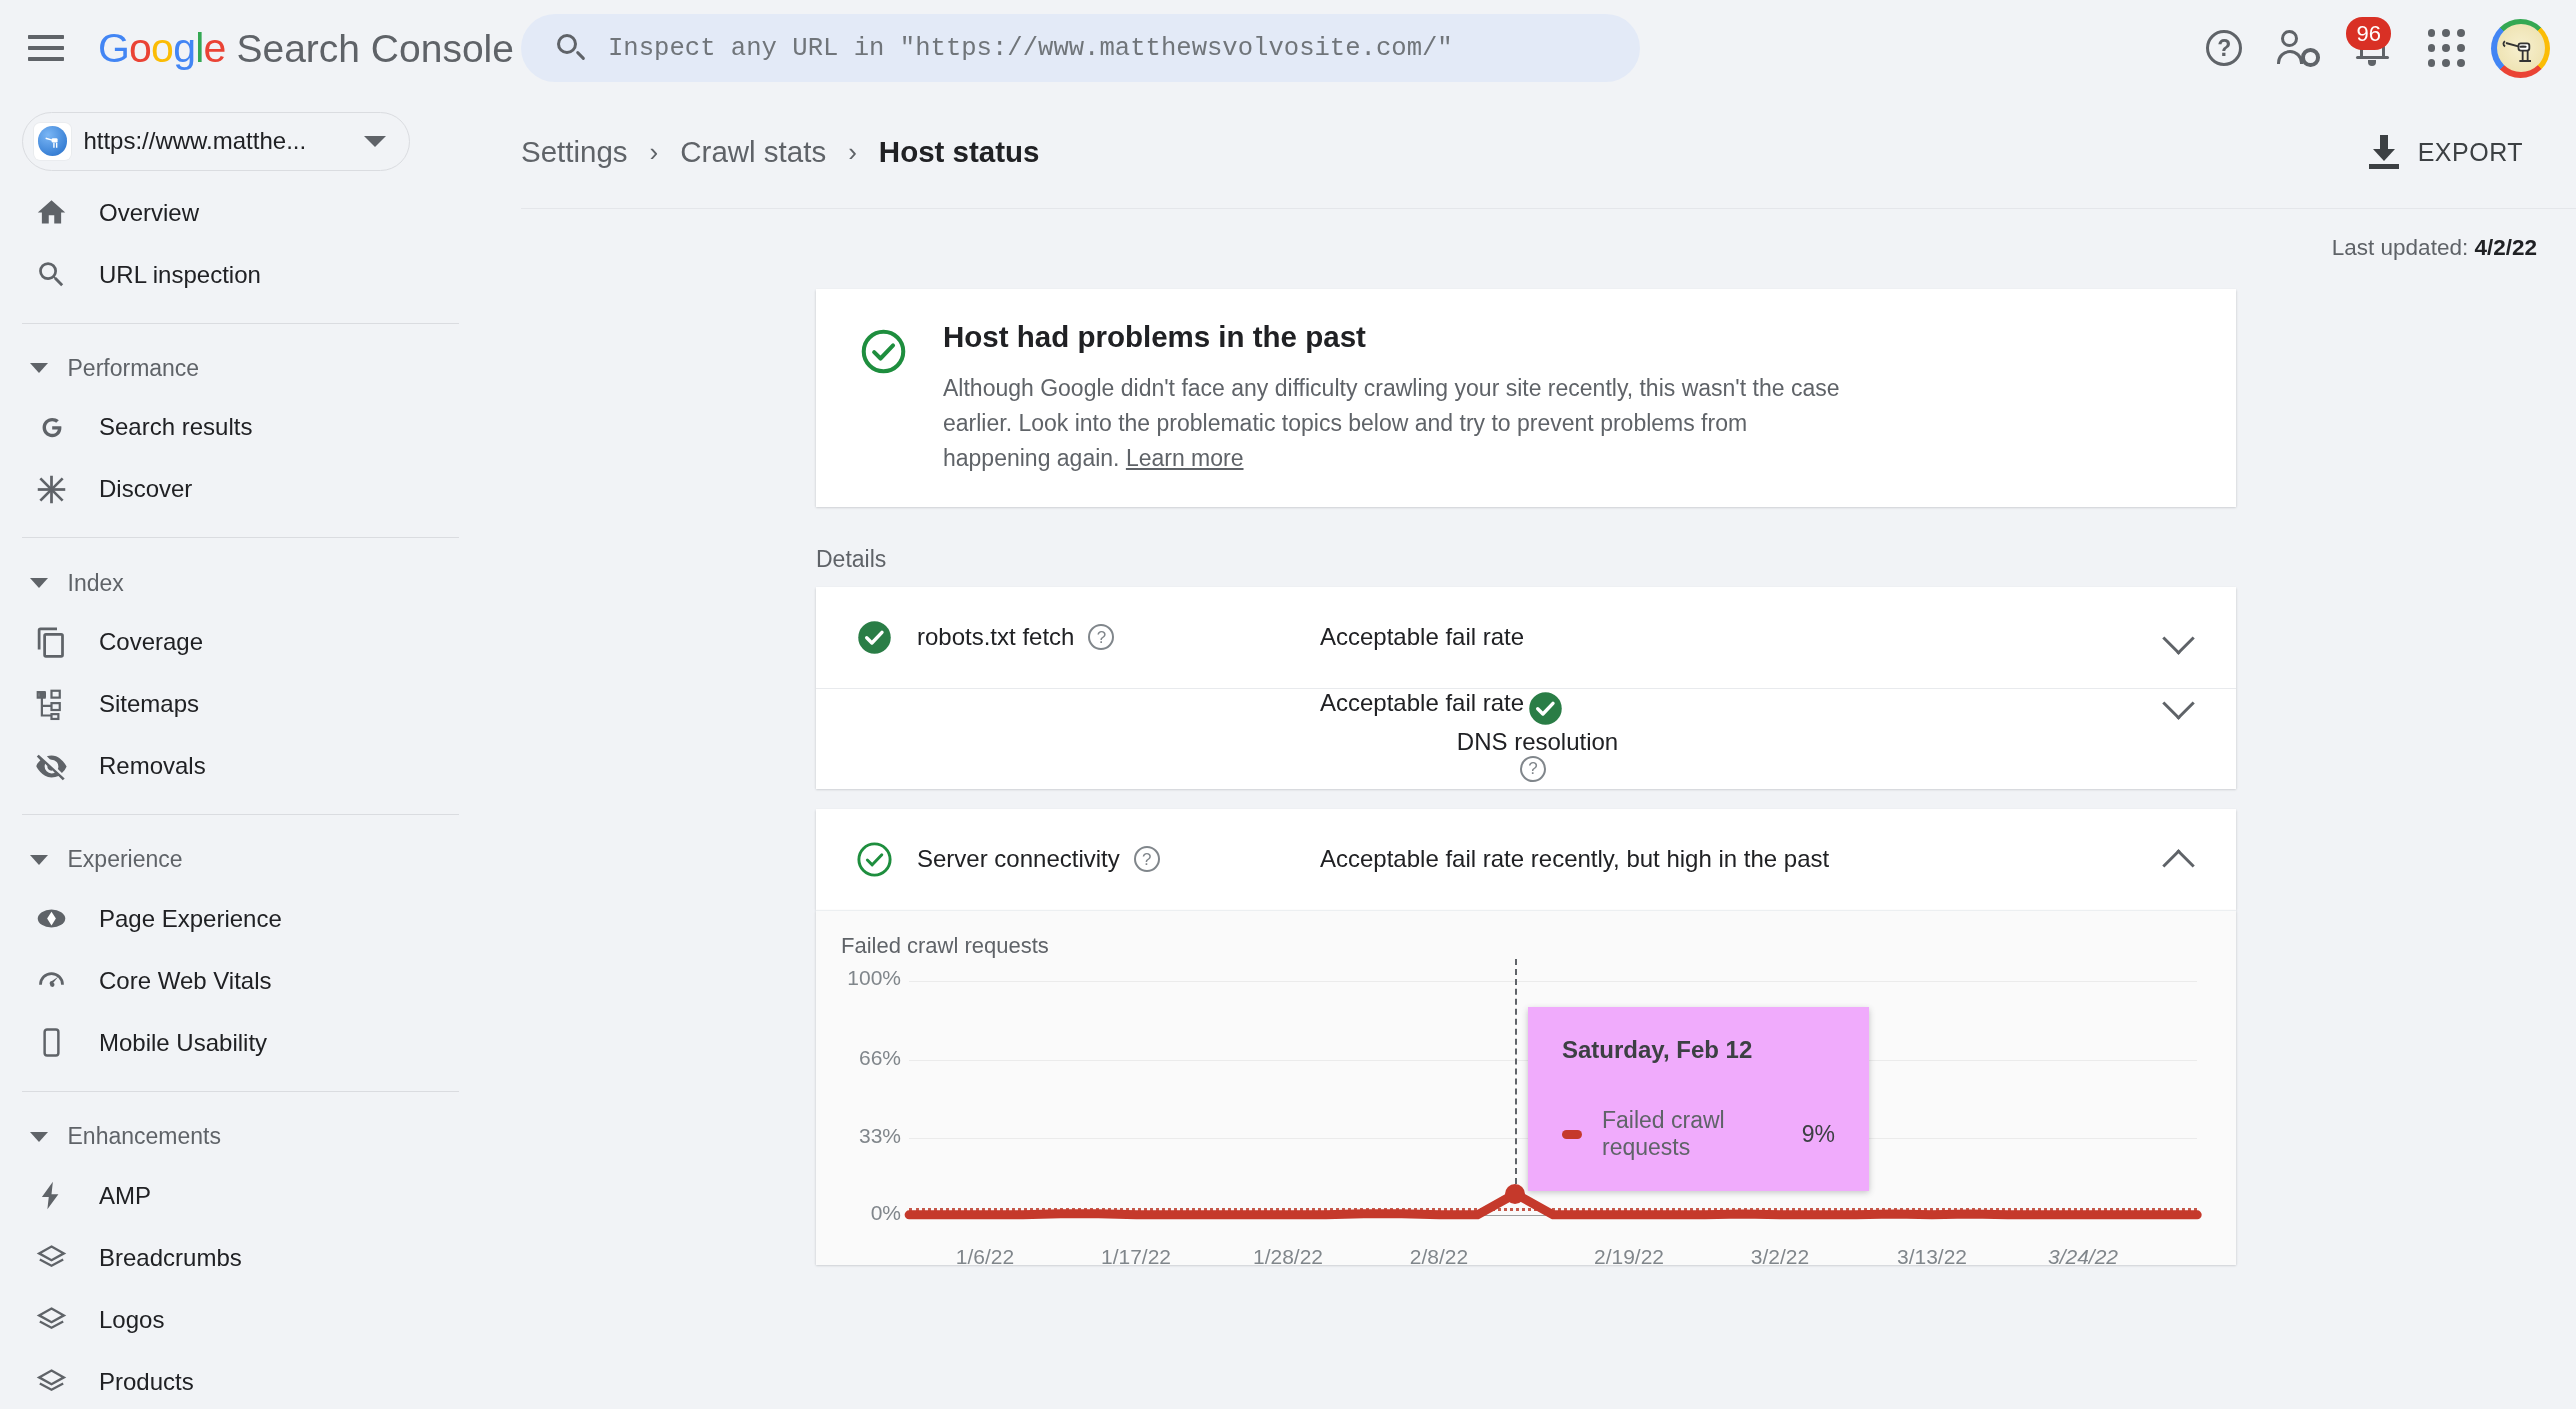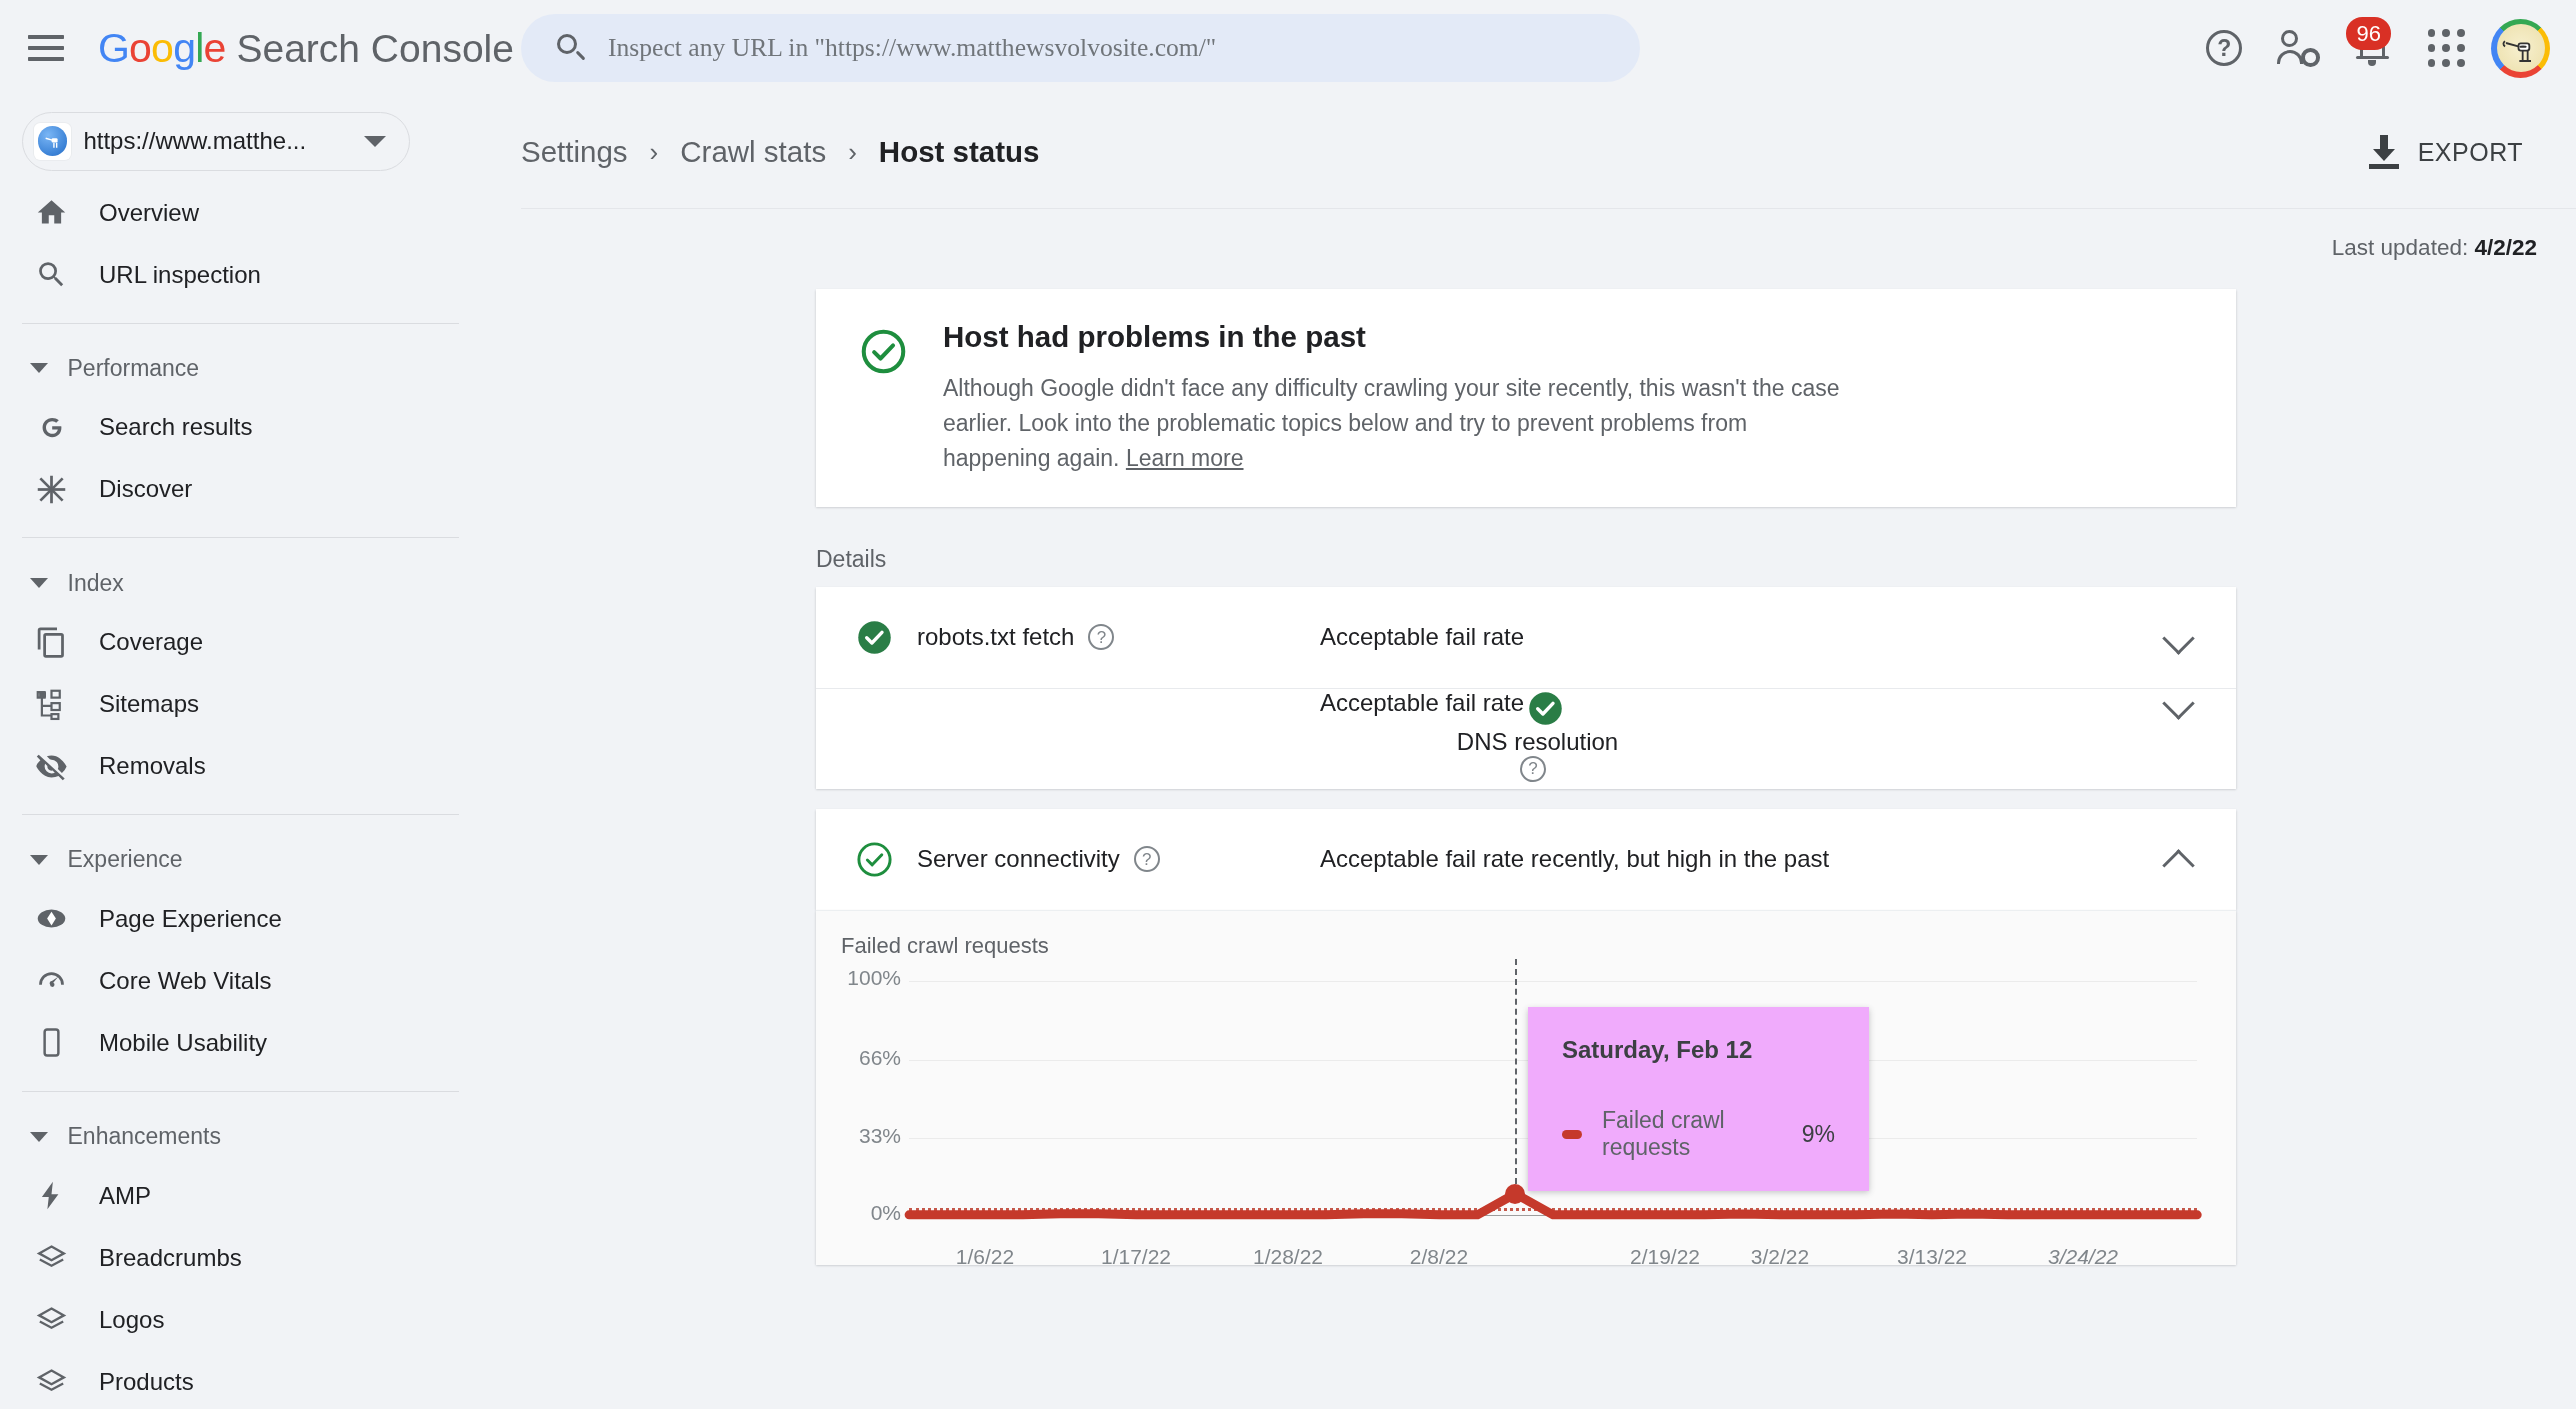--- a/index.html
+++ b/index.html
@@ -35,21 +35,21 @@
     position:absolute; left:1.6px; top:1.6px; width: 20px; height: 20px;
     border: 3.1px solid #5f6368; border-radius: 50%;
   }
   #searchbar .sicon b {
     position:absolute; left: 20px; top: 21px; width: 11px; height: 3.1px;
     background: #5f6368; transform: rotate(45deg); border-radius: 1.6px;
   }
   #search-input {
     border: none; outline: none; background: transparent; margin-left: 22px;
     font-size: 25.6px; color: #5f6368; width: 970px;
-    font-family: Liberation Serif, serif;
+    font-family: Liberation Mono, monospace;
   }
   #search-input::placeholder { color: #70757a; }
   #top-actions { position: absolute; right: 26px; top: 0; height: 96px; display: flex; align-items: center; gap: 0; }
   .tbtn { width: 74px; height: 74px; display:flex; align-items:center; justify-content:center; position:relative; cursor:pointer; }
   .help-circ { width: 36px; height: 36px; border: 3.1px solid #5f6368; border-radius: 50%; display:flex; align-items:center; justify-content:center; }
   .help-circ span { font-size: 23px; color:#5f6368; font-weight: 600; line-height: 1; }
   .bell { width: 33px; height: 36px; position: relative; }
   .bell .body { position:absolute; left: 3.9px; top: 4.7px; width: 25px; height: 23px; border: 3.1px solid #5f6368; border-radius: 12.4px 12.4px 2.3px 2.3px; border-bottom: none; }
   .bell .base { position:absolute; left: 0px; top: 25.6px; width: 33px; height: 3.1px; background:#5f6368; border-radius:1.6px; }
   .bell .clap { position:absolute; left: 12.4px; top: 29.5px; width: 7.8px; height: 6.2px; background:#5f6368; border-radius: 0 0 3.9px 3.9px; }
@@ -583,21 +583,21 @@
       <svg id="series" viewBox="0 0 1830 396" preserveAspectRatio="none">
           <path d="M120.0 330.0 L168.8 330.0 L217.6 330.0 L266.5 330.0 L315.3 328.5 L364.1 328.5 L412.9 330.0 L461.8 330.0 L510.6 330.0 L559.4 330.0 L608.2 330.0 L657.1 330.0 L705.9 328.5 L754.7 328.5 L803.5 330.0 L852.4 330.0 L901.2 302.8 L950.0 330.0 L998.8 330.0 L1047.6 330.0 L1096.5 330.0 L1145.3 330.0 L1194.1 328.8 L1242.9 330.0 L1291.8 330.0 L1340.6 330.0 L1389.4 328.8 L1438.2 330.0 L1487.1 328.8 L1535.9 330.0 L1584.7 330.0 L1633.5 330.0 L1682.4 330.0 L1731.2 330.0 L1780.0 330.0" fill="none" stroke="#c5392b" stroke-width="9" stroke-linejoin="round" stroke-linecap="round" vector-effect="non-scaling-stroke"></path>
         </svg>
       <div id="cursorline" style="left: 699px; height: 235px; top: 0px;"></div>
       <div id="peakdot" style="left: 689px; top: 225px;"></div>
       <div id="xaxis">
           <div class="xlab" style="left: 169px; top: 286px;">1/6/22</div>
           <div class="xlab" style="left: 320px; top: 286px;">1/17/22</div>
           <div class="xlab" style="left: 472px; top: 286px;">1/28/22</div>
           <div class="xlab" style="left: 623px; top: 286px;">2/8/22</div>
-          <div class="xlab" style="left: 813px; top: 286px; margin-left: 36px;">2/19/22</div>
+          <div class="xlab" style="left: 813px; top: 286px;">2/19/22</div>
           <div class="xlab" style="left: 964px; top: 286px;">3/2/22</div>
           <div class="xlab" style="left: 1116px; top: 286px;">3/13/22</div>
           <div class="xlab" style="left: 1267px; top: 286px; font-style: italic;">3/24/22</div>
         </div>
       <div id="tooltip" style="left: 712px; top: 48px;">
         <div id="tt-date">Saturday, Feb 12</div>
         <div id="tt-row">
           <div id="tt-swatch"></div>
           <div id="tt-name">Failed crawl requests</div>
           <div id="tt-val">9%</div>

